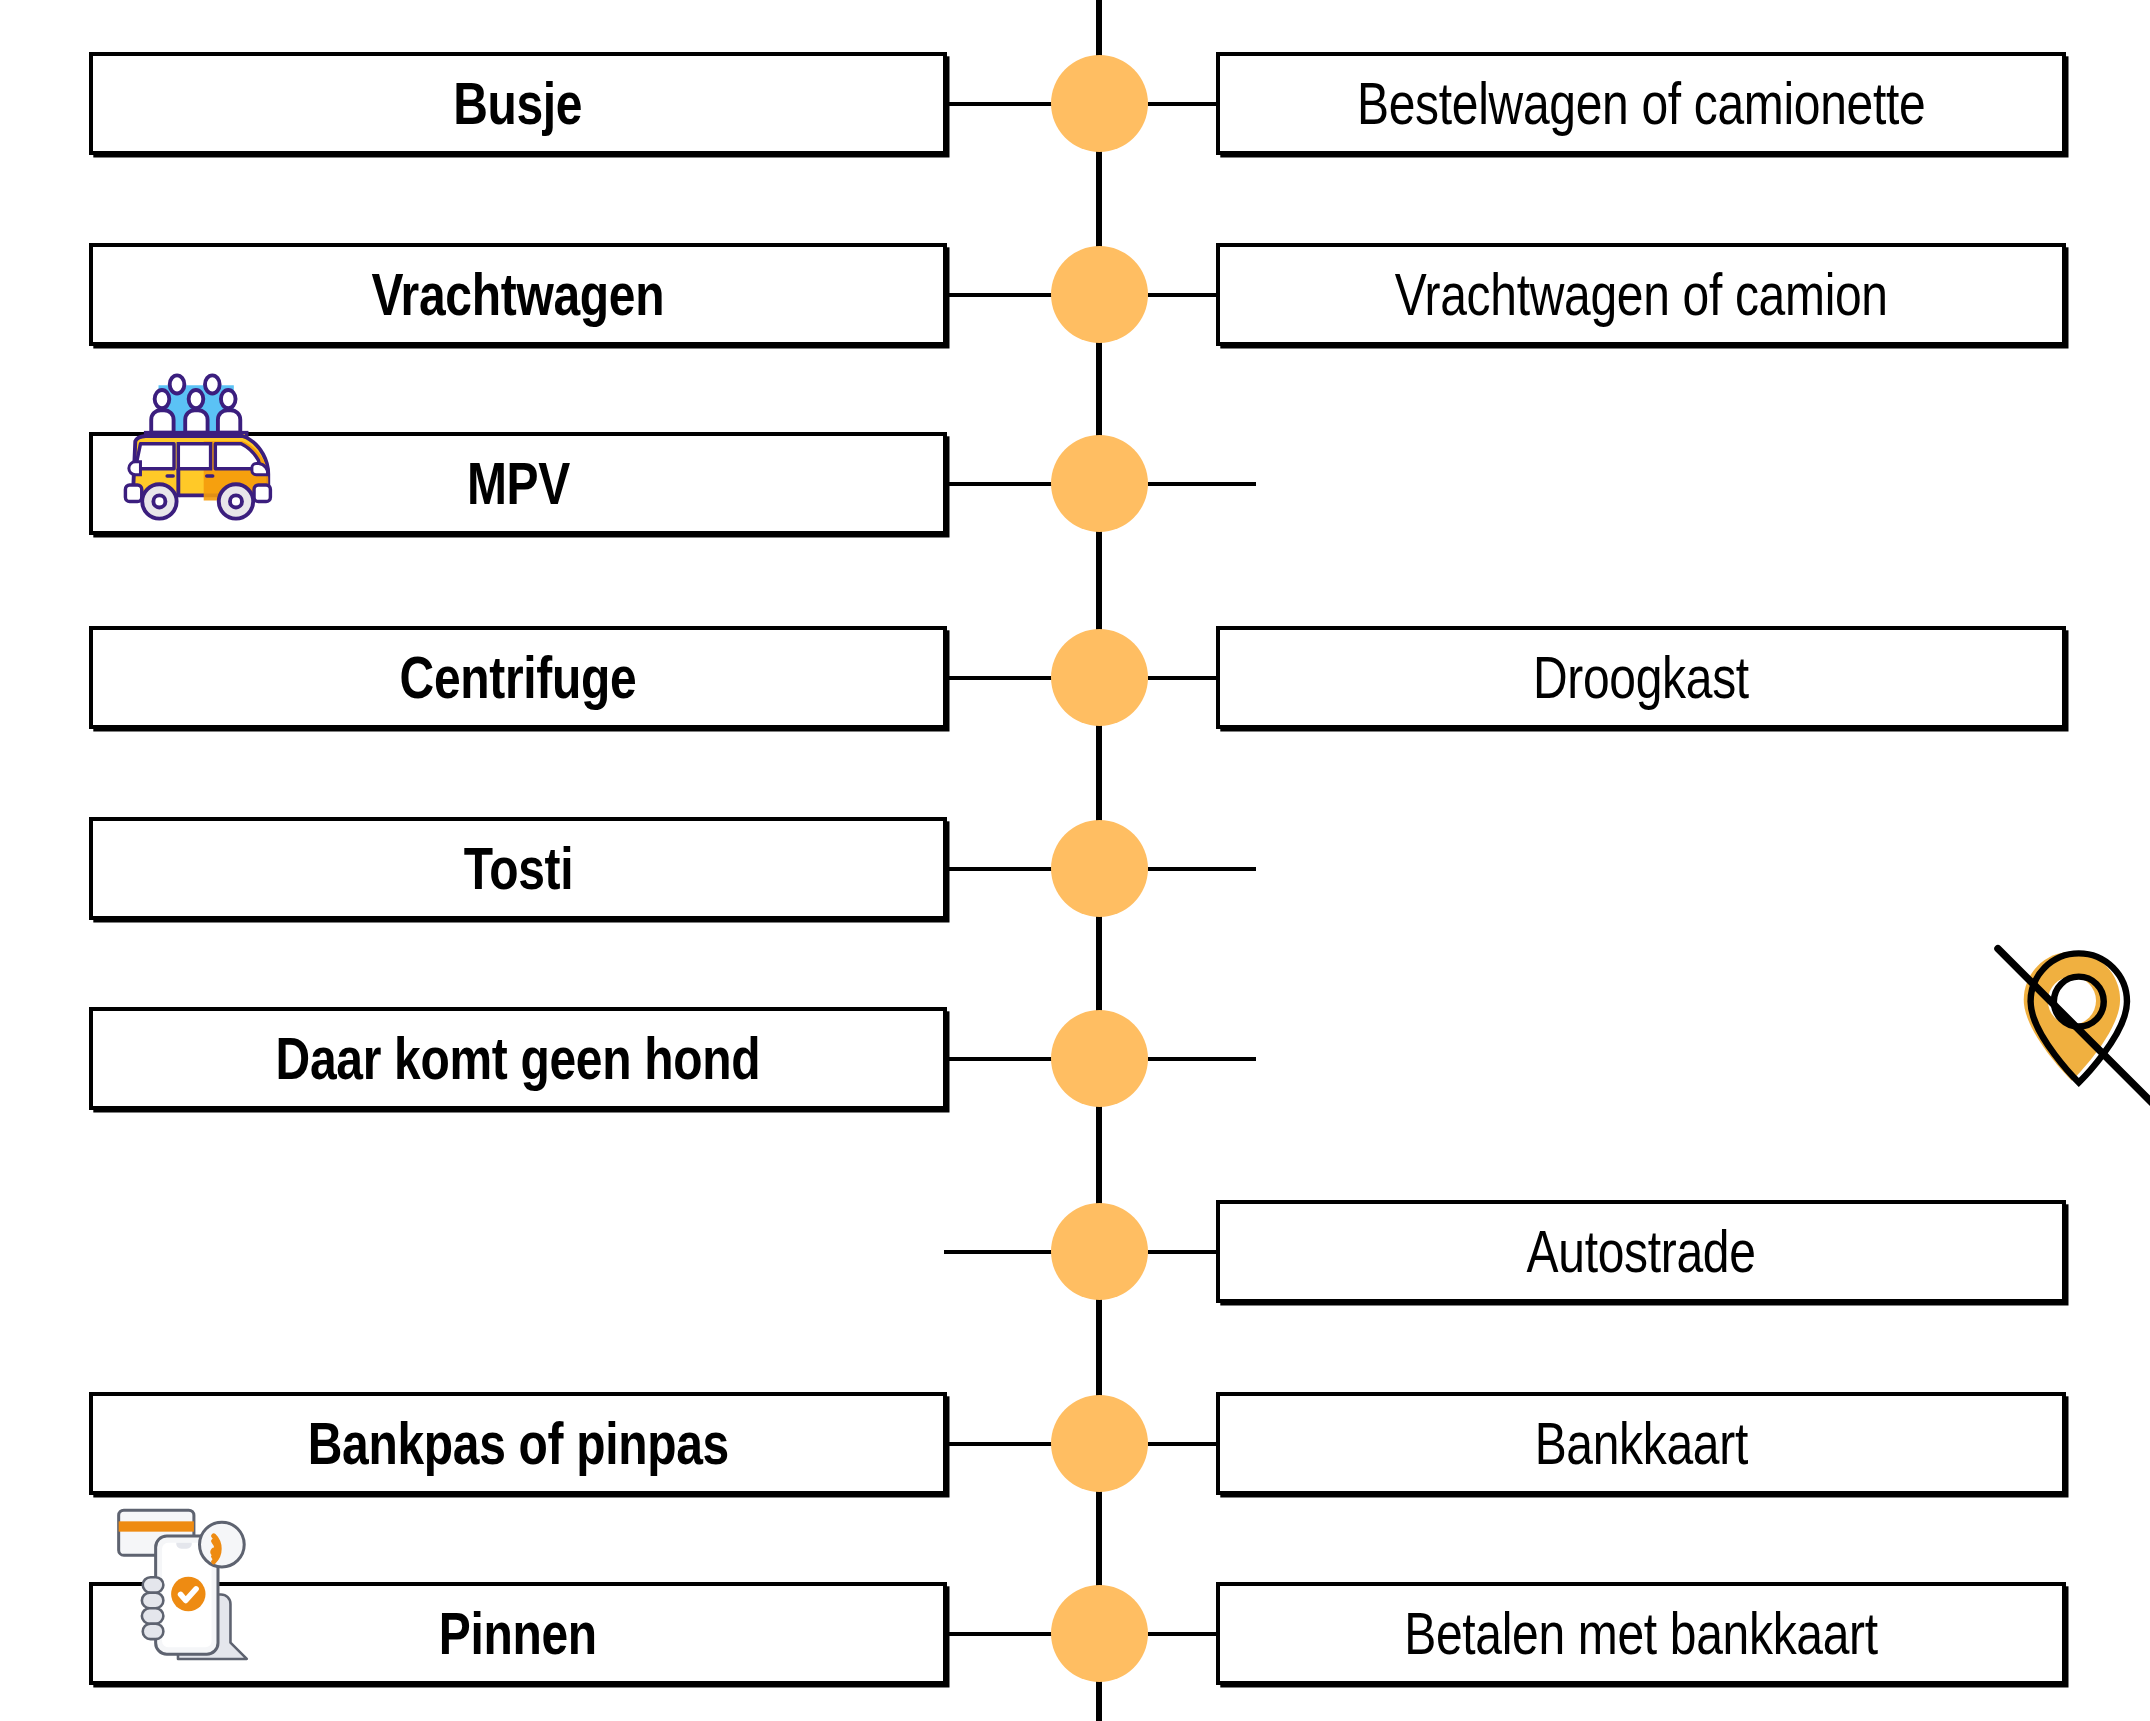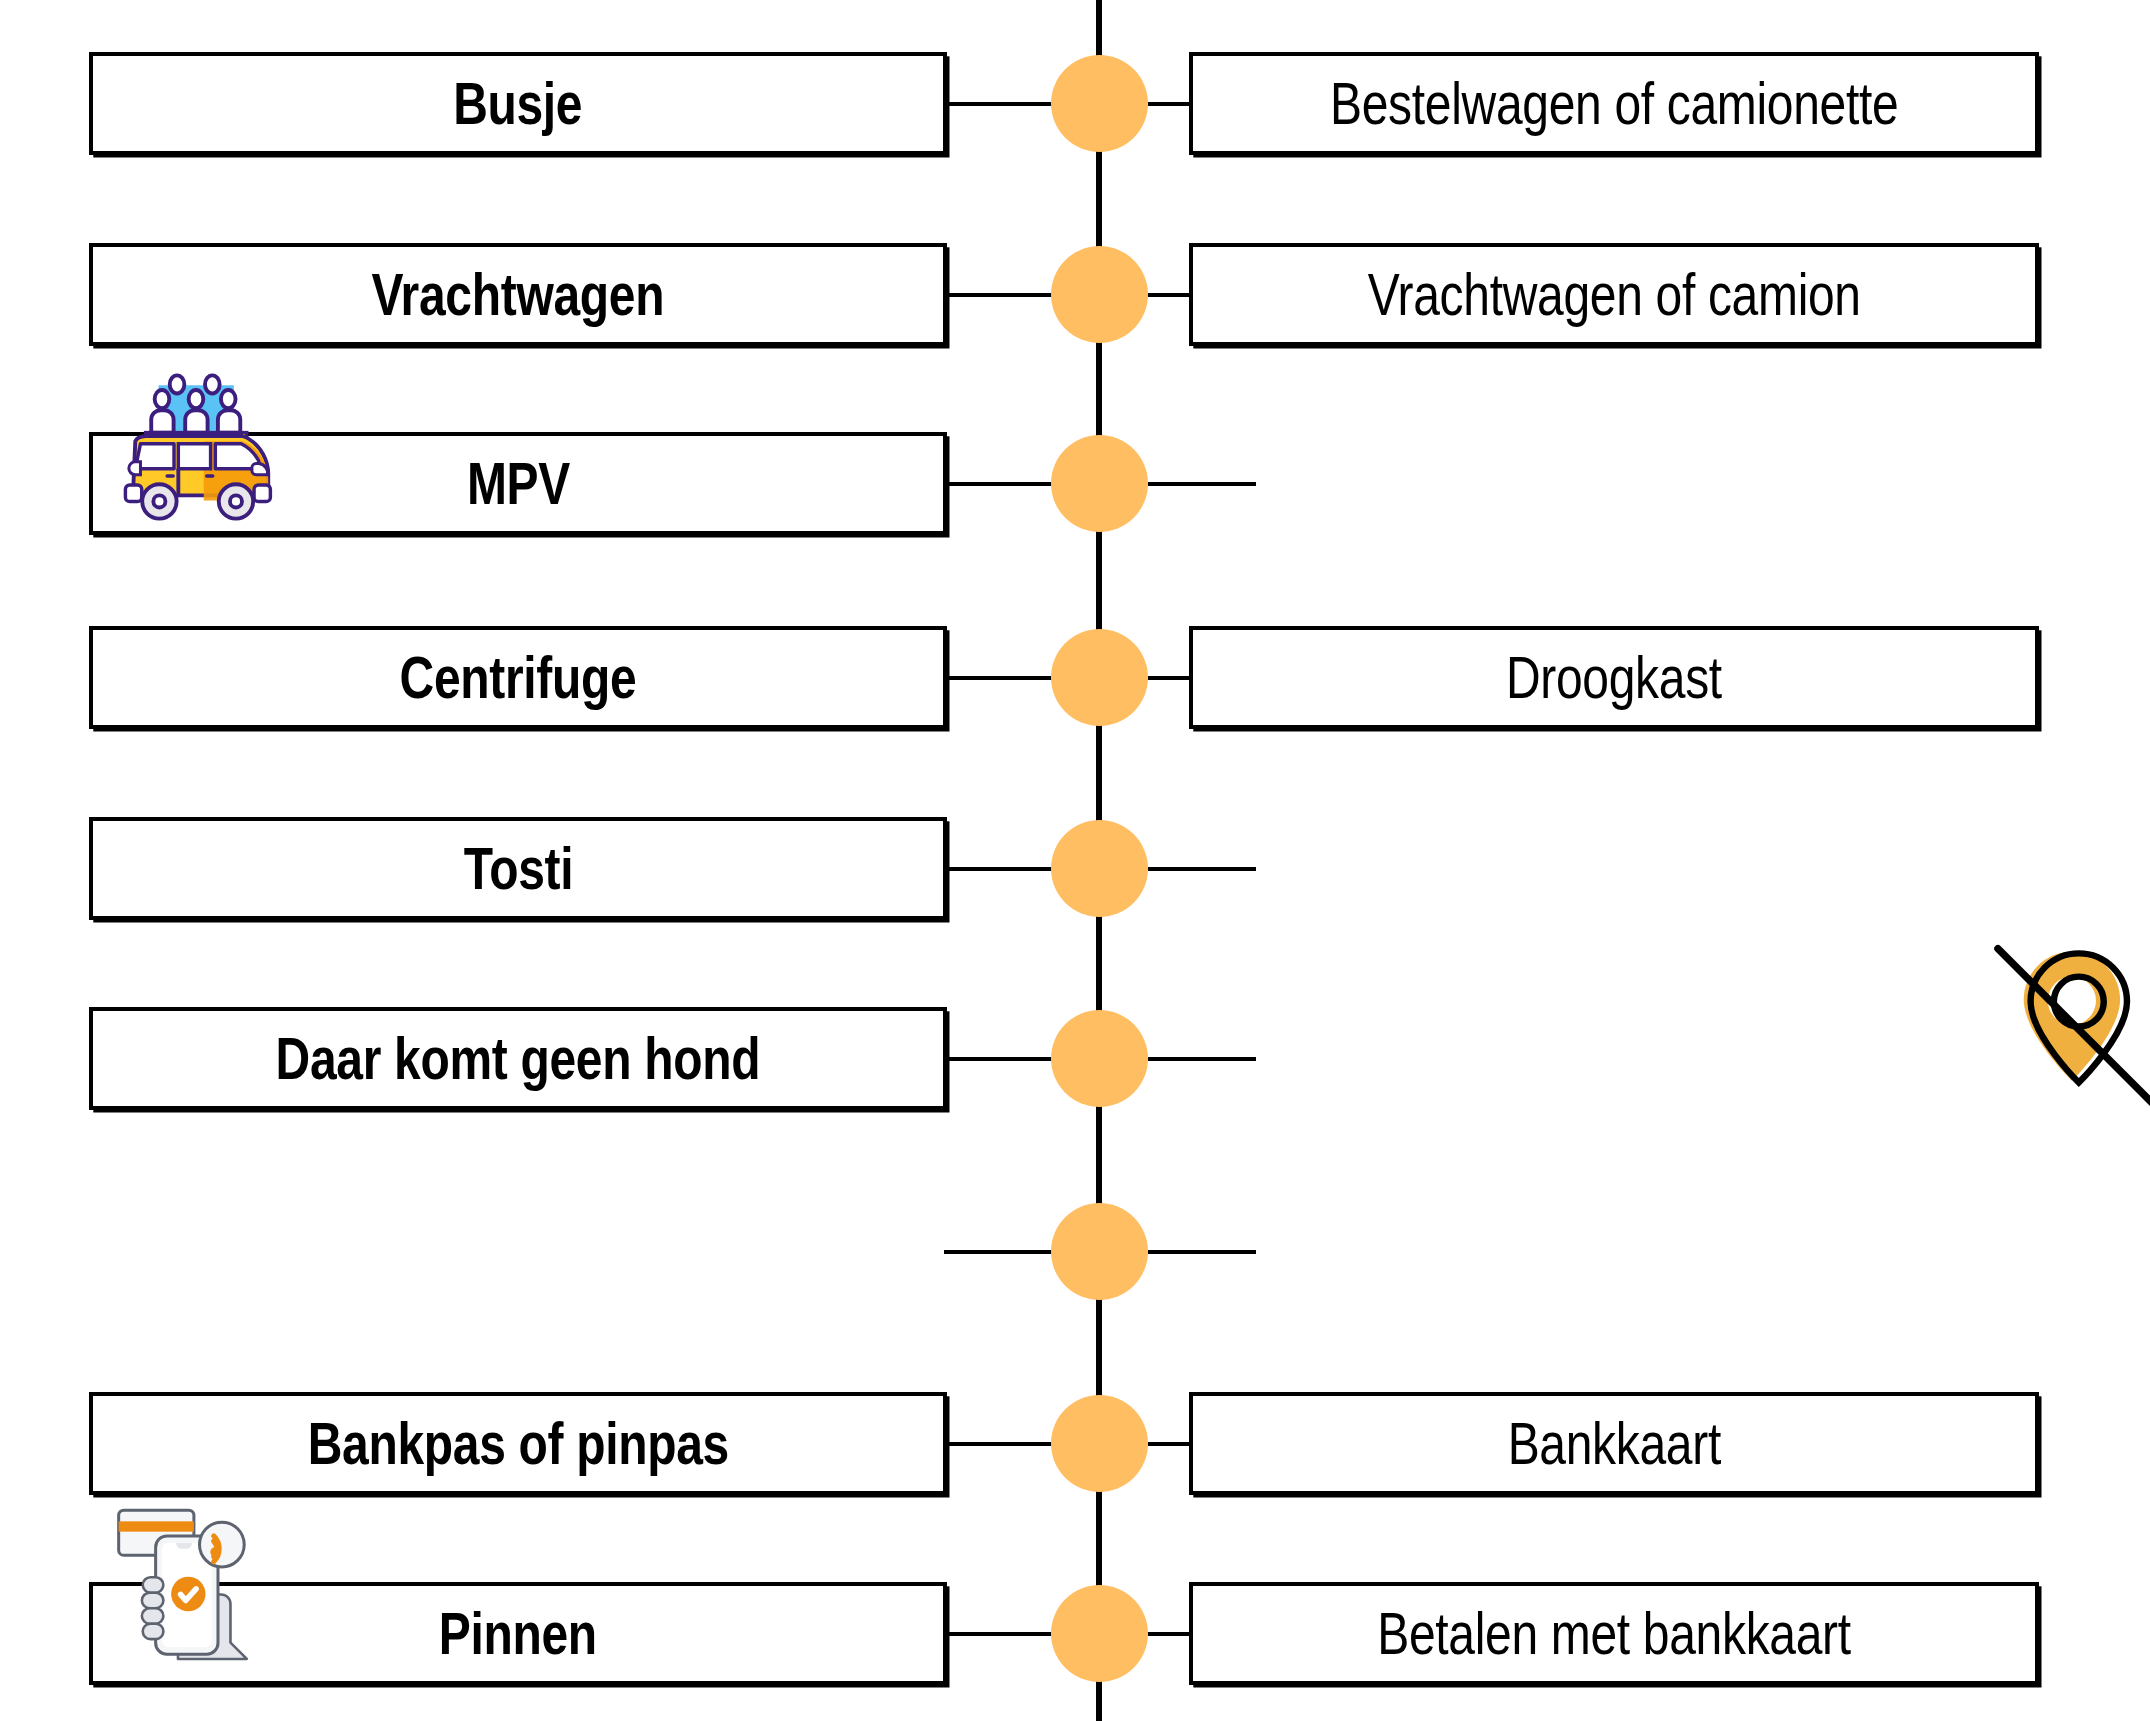--- a/index.html
+++ b/index.html
@@ -64,21 +64,21 @@
     height: 103px;
     background: #ffffff;
     border: 4.3px solid #000000;
     box-sizing: border-box;
     display: flex;
     align-items: center;
     justify-content: center;
     box-shadow: 3.4px 3.4px 0 -0.9px #000000;
   }
   .box.left  { left: 89px;  width: 858px; font-weight: bold; }
-  .box.right { left: 1189px; width: 850px; }
+  .box.right { left: 1216px; width: 850px; }
 
   .label {
     font-family: "Liberation Sans", sans-serif;
     font-size: 60px;
     line-height: 1;
     color: #000000;
     white-space: nowrap;
     transform: scaleX(0.80);
     transform-origin: center center;
     letter-spacing: -0.4px;
@@ -157,20 +157,23 @@
     </div>
     <div class="conn left"></div>
     <div class="node"></div>
     <div class="conn right"></div>
   </div>
 
   <div class="row" style="top:1187px">
     <div class="conn left"></div>
     <div class="node"></div>
     <div class="conn right"></div>
+    <div class="box right">
+      <span class="label">Autostrade</span>
+    </div>
   </div>
 
   <div class="row" style="top:1379px">
     <div class="box left">
       <span class="label">Bankpas of pinpas</span>
     </div>
     <div class="conn left"></div>
     <div class="node"></div>
     <div class="conn right"></div>
     <div class="box right">

